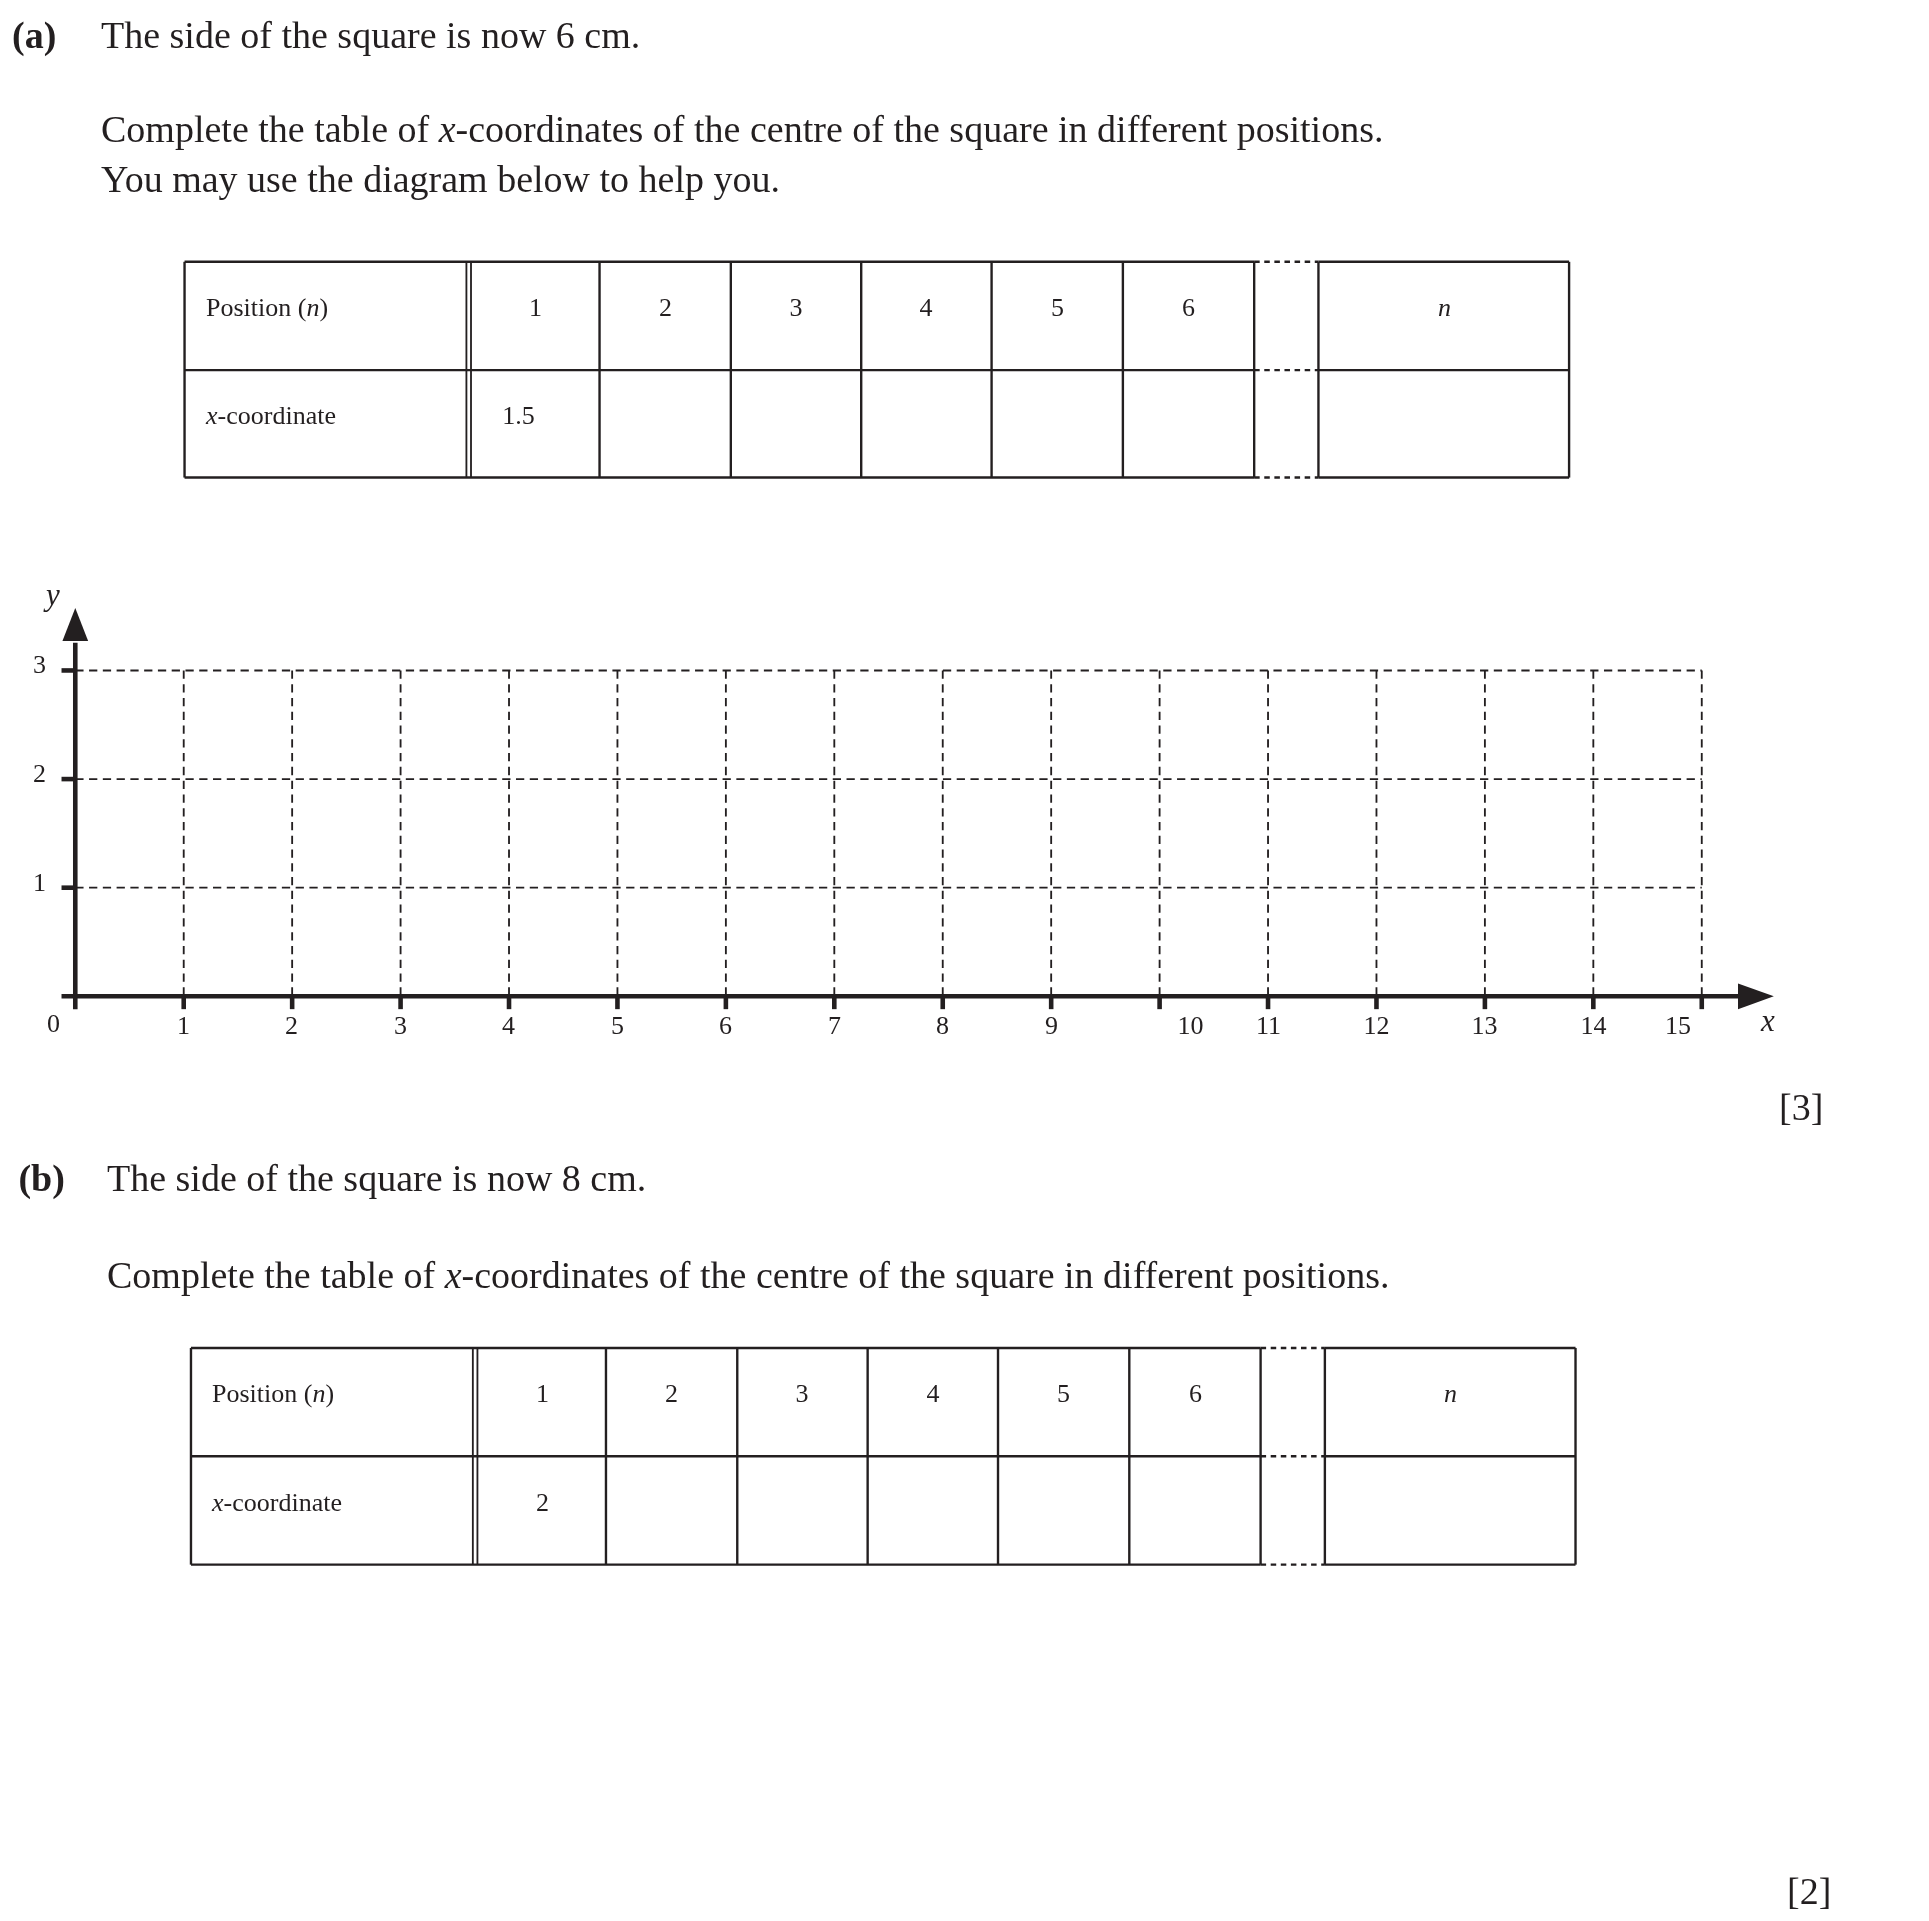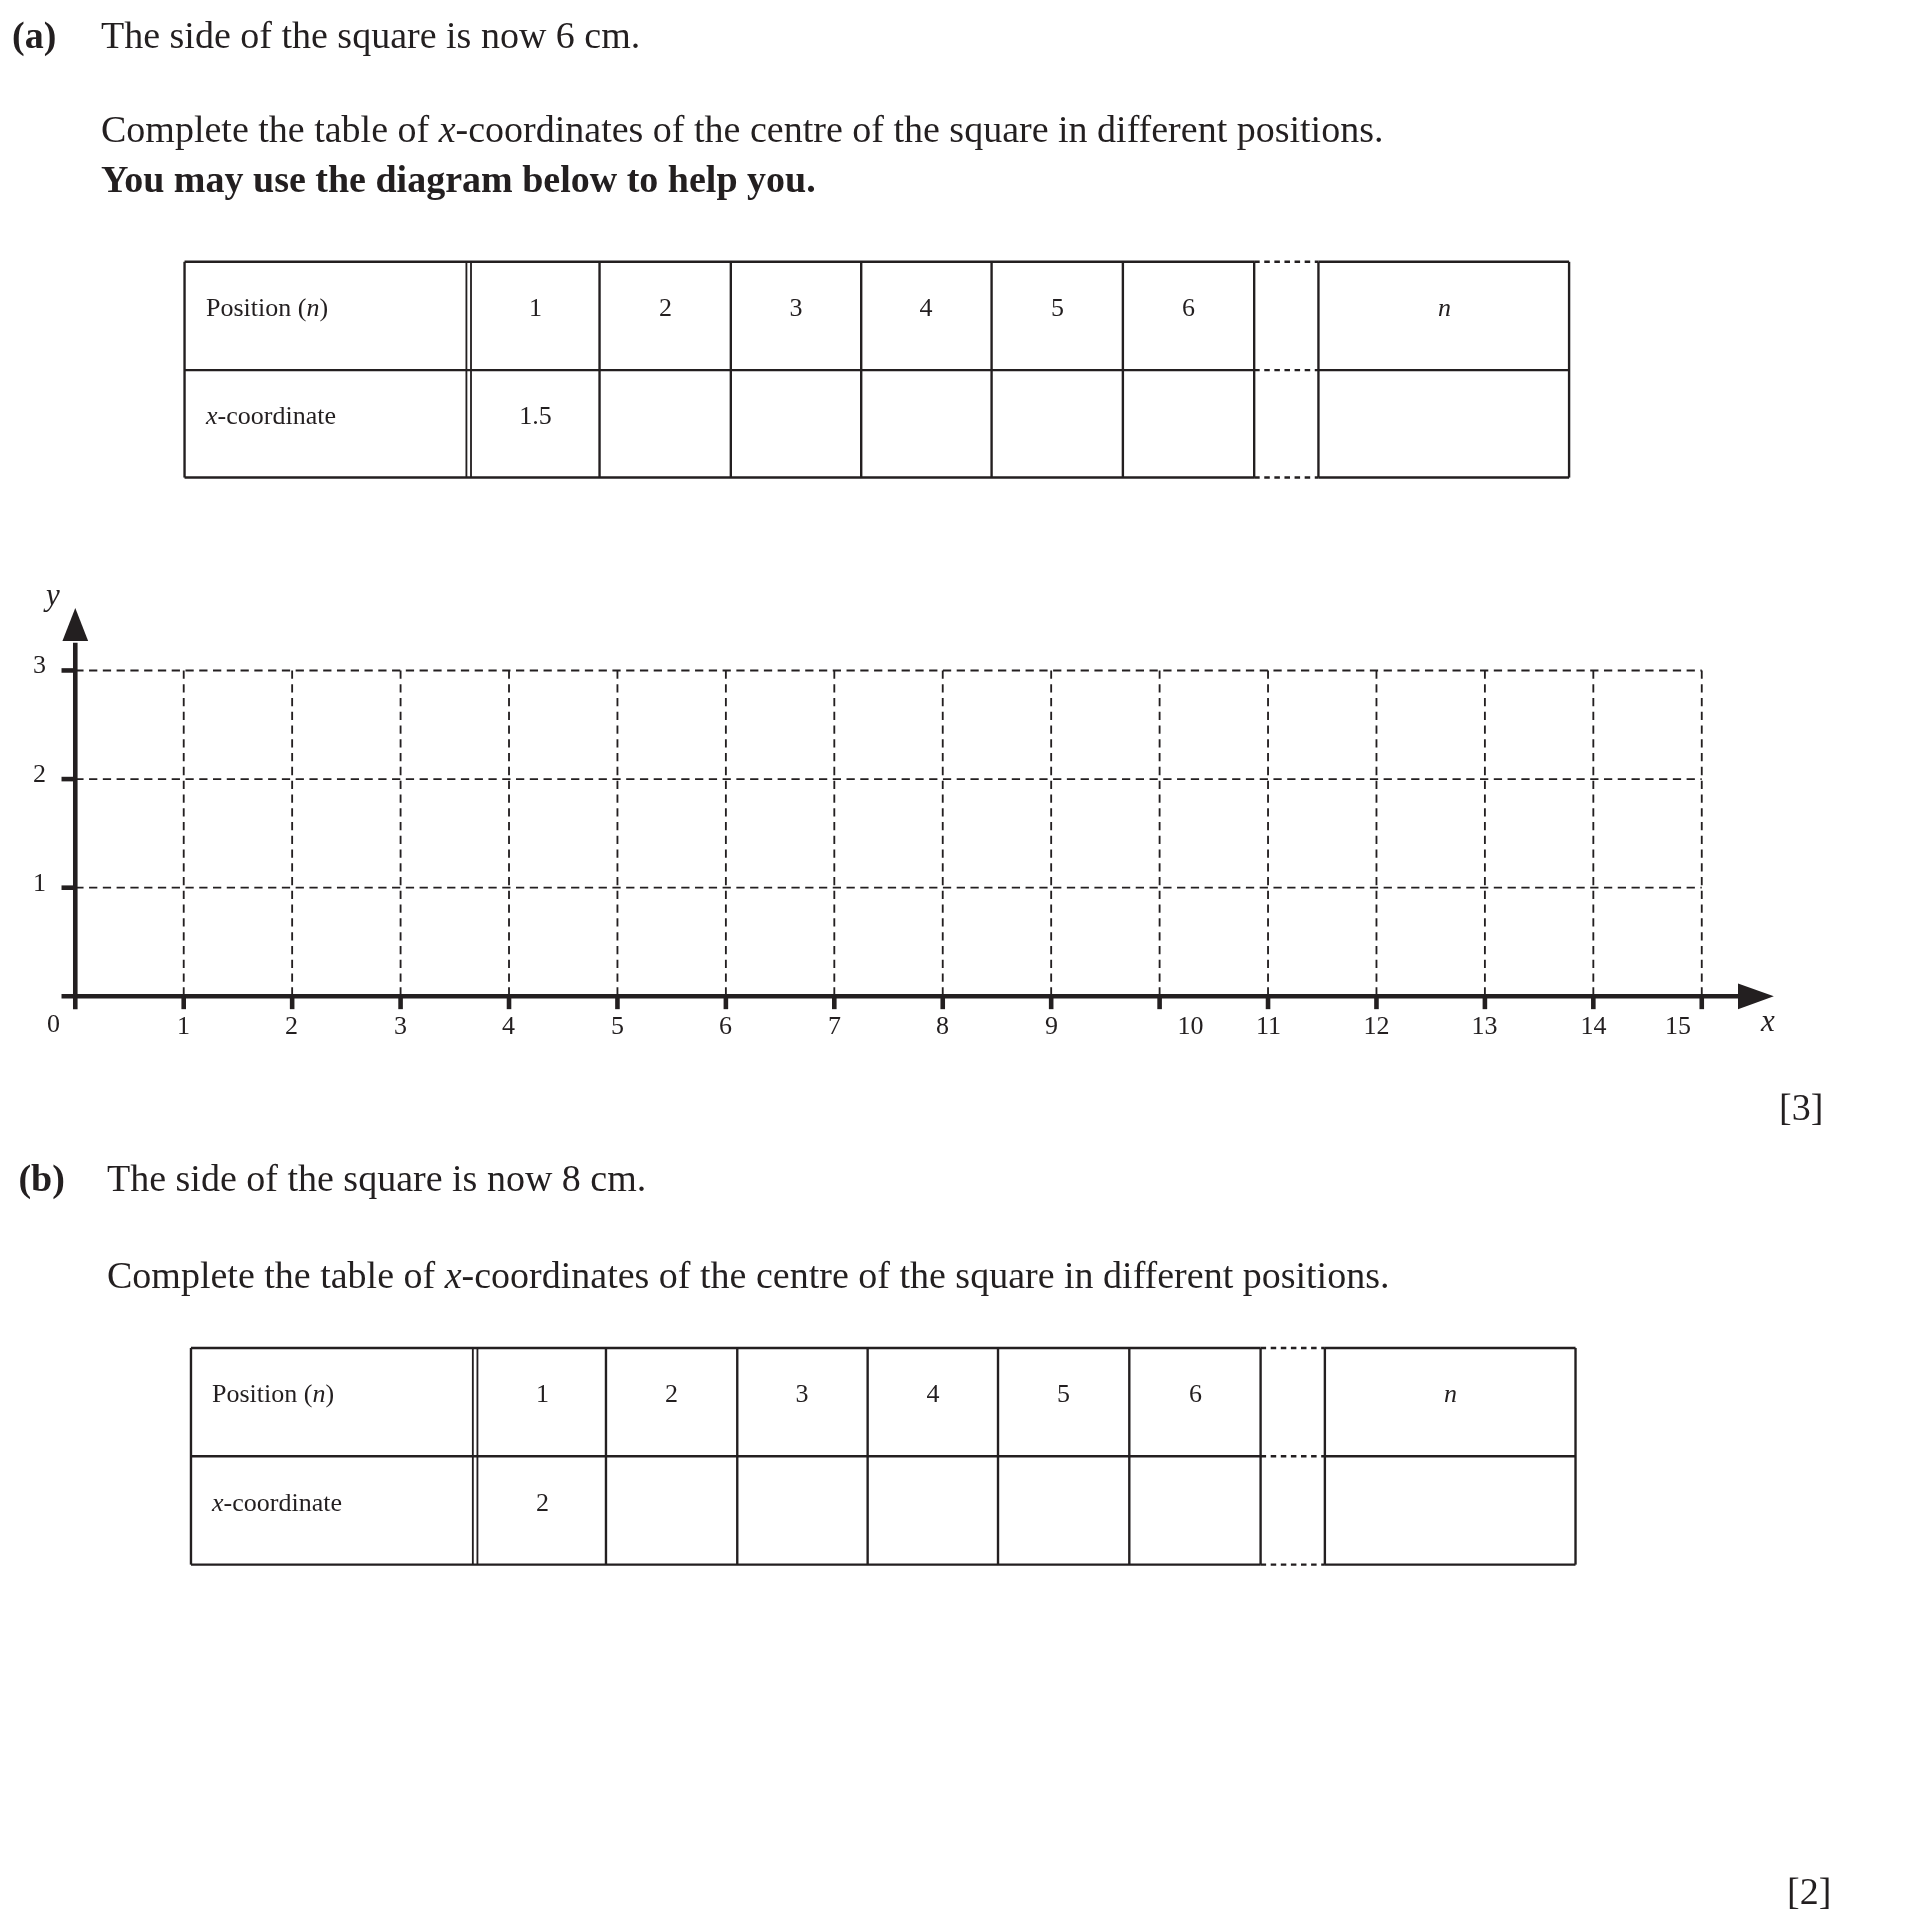--- a/index.html
+++ b/index.html
@@ -11,21 +11,21 @@
   i, .it { font-style: italic; }
   .marks { font-size: 38px; }
   .cell-text { font-size: 26px; }
 </style>
 </head>
 <body>
 
 <div class="abs txt label-bold" style="left:12px; top:15.6px;">(a)</div>
 <div class="abs txt" style="left:101px; top:15.6px;">The side of the square is now 6 cm.</div>
 <div class="abs txt" style="left:101px; top:110px;"><span>Complete the table of </span><i>x</i><span>-coordinates of the centre of the square in different positions.</span></div>
-<div class="abs txt" style="left:101px; top:160px;font-weight:bold;">You may use the diagram below to help you.</div>
+<div class="abs txt" style="left:101px; top:160px;">You may use the diagram below to help you.</div>
 
 <svg class="abs" style="left:0; top:0;" width="1929" height="1921" viewBox="0 0 2101 2092">
   <g id="table-a">
       <line x1="201" y1="285" x2="1366" y2="285" stroke="#231f20" stroke-width="2.6"></line>
       <line x1="1366" y1="285" x2="1436" y2="285" stroke="#231f20" stroke-width="2.6" stroke-dasharray="6,5"></line>
       <line x1="1436" y1="285" x2="1709" y2="285" stroke="#231f20" stroke-width="2.6"></line>
       <line x1="201" y1="403" x2="1366" y2="403" stroke="#231f20" stroke-width="2.6"></line>
       <line x1="1366" y1="403" x2="1436" y2="403" stroke="#231f20" stroke-width="2.6" stroke-dasharray="6,5"></line>
       <line x1="1436" y1="403" x2="1709" y2="403" stroke="#231f20" stroke-width="2.6"></line>
       <line x1="201" y1="520" x2="1366" y2="520" stroke="#231f20" stroke-width="2.6"></line>
@@ -106,21 +106,21 @@
       <line x1="67" y1="966.7" x2="82" y2="966.7" stroke="#231f20" stroke-width="5"></line>
       <line x1="67" y1="848.4" x2="82" y2="848.4" stroke="#231f20" stroke-width="5"></line>
       <line x1="67" y1="730.1" x2="82" y2="730.1" stroke="#231f20" stroke-width="5"></line>
     </g>
 </svg>
 
 <div id="ta-text">
     <div class="abs cell-text" style="left: 206px; top: 293px;"><span>Position (</span><i>n</i><span>)</span></div>
     <div class="abs cell-text" style="left: 206px; top: 401px;"><i>x</i><span>-coordinate</span></div>
     <div class="abs cell-text" style="left: 471px; top: 293px; width: 129px; text-align: center;">1</div>
-    <div class="abs cell-text" style="left: 471px; top: 401px; width: 129px; text-align: center;">1.5</div>
+    <div class="abs cell-text" style="left: 454px; top: 401px; width: 129px; text-align: center;">1.5</div>
     <div class="abs cell-text" style="left: 600px; top: 293px; width: 131px; text-align: center;">2</div>
     <div class="abs cell-text" style="left: 600px; top: 401px; width: 131px; text-align: center;"></div>
     <div class="abs cell-text" style="left: 731px; top: 293px; width: 130px; text-align: center;">3</div>
     <div class="abs cell-text" style="left: 731px; top: 401px; width: 130px; text-align: center;"></div>
     <div class="abs cell-text" style="left: 861px; top: 293px; width: 130px; text-align: center;">4</div>
     <div class="abs cell-text" style="left: 861px; top: 401px; width: 130px; text-align: center;"></div>
     <div class="abs cell-text" style="left: 992px; top: 293px; width: 131px; text-align: center;">5</div>
     <div class="abs cell-text" style="left: 992px; top: 401px; width: 131px; text-align: center;"></div>
     <div class="abs cell-text" style="left: 1123px; top: 293px; width: 131px; text-align: center;">6</div>
     <div class="abs cell-text" style="left: 1123px; top: 401px; width: 131px; text-align: center;"></div>

